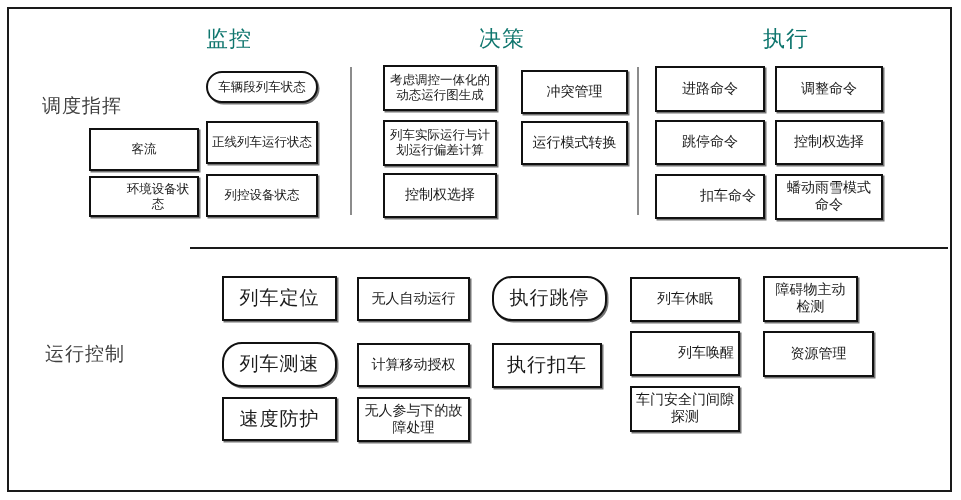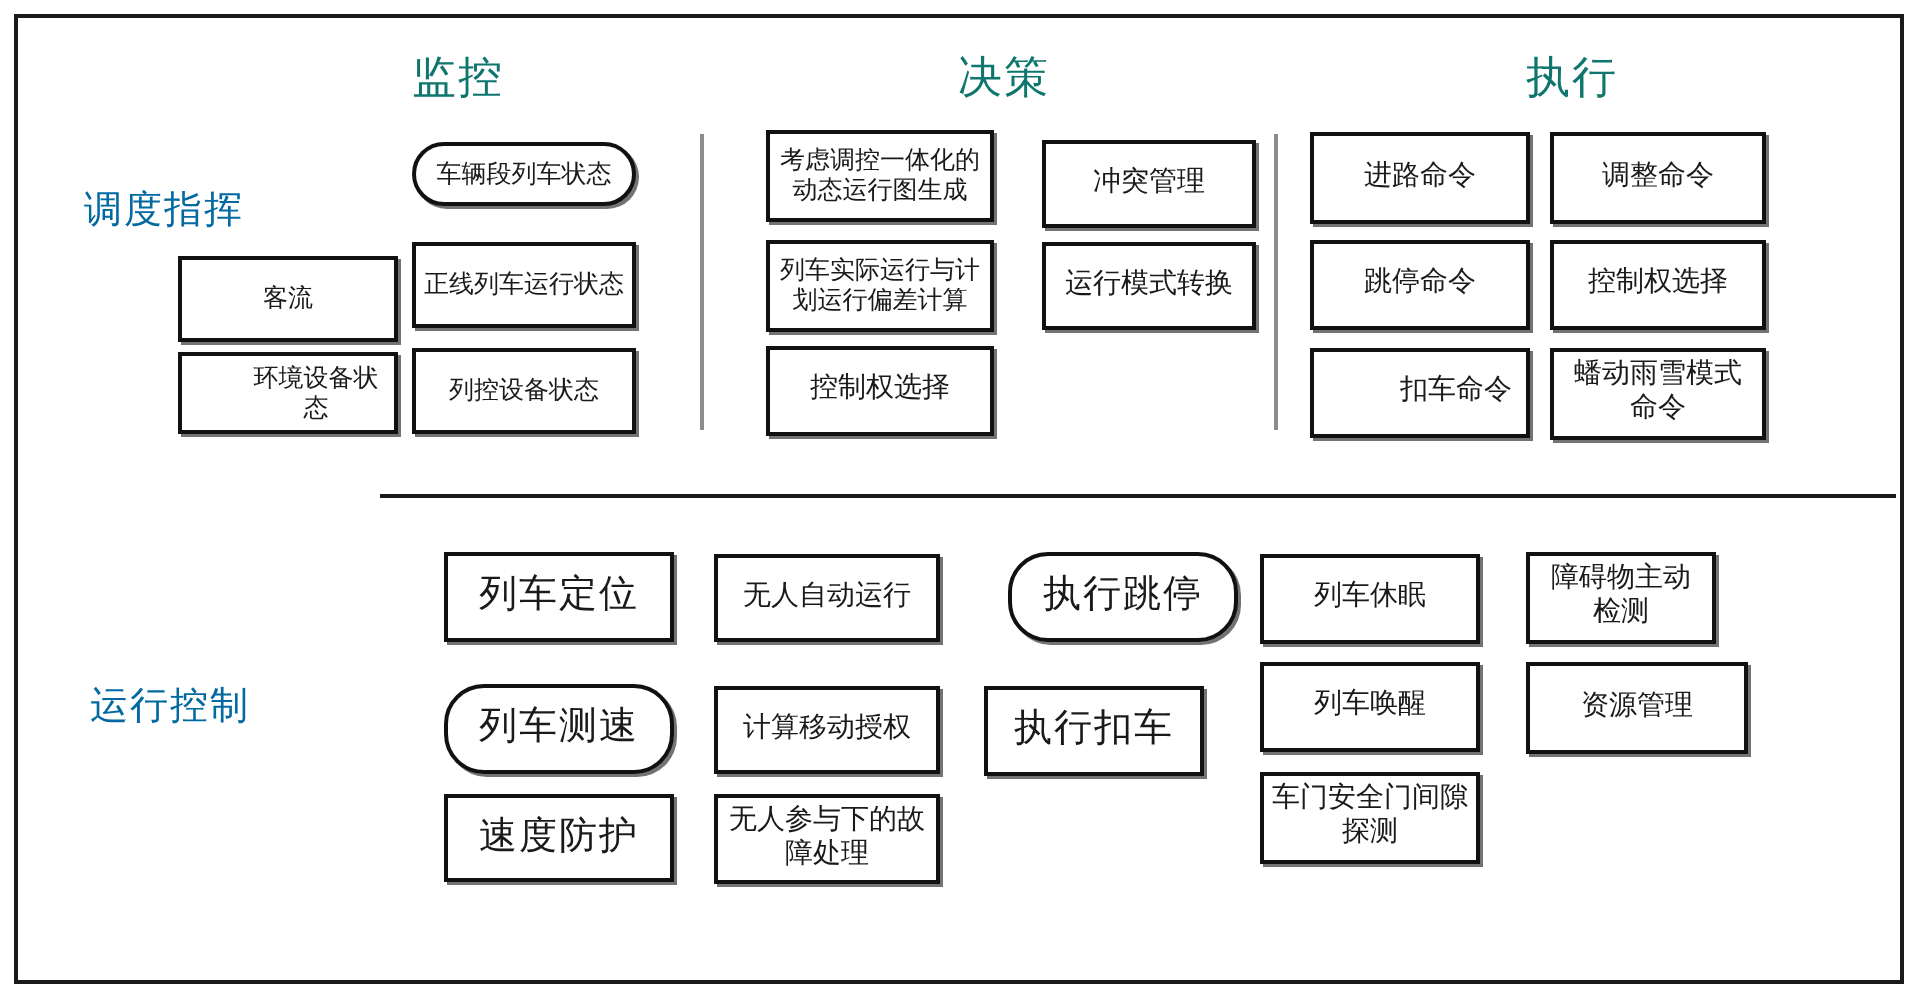--- a/index.html
+++ b/index.html
@@ -44,21 +44,21 @@
     line-height: 1;
     color: #0f766e;
     white-space: nowrap;
     letter-spacing: 1px;
   }
   
   .row-label {
     position: absolute;
     font-size: 19px;
     line-height: 1;
-    color: #0369a1;
+    color: #404040;
     white-space: nowrap;
     letter-spacing: 1px;
   }
   
   .node {
     position: absolute;
     box-sizing: border-box;
     border: 2px solid #111111;
     background: #ffffff;
     display: flex;
@@ -157,30 +157,30 @@
       </div>
       <div class="node" style="left: 357px; top: 277px; width: 113px; height: 44px;">
         <span class="node-text t-md">无人自动运行</span>
       </div>
       <div class="node" style="left: 357px; top: 343px; width: 113px; height: 44px;">
         <span class="node-text t-md">计算移动授权</span>
       </div>
       <div class="node" style="left: 357px; top: 397px; width: 113px; height: 45px;">
         <span class="node-text t-md">无人参与下的故障处理</span>
       </div>
-      <div class="node" style="left: 504px; top: 276px; width: 115px; height: 45px; border-radius: 20px;">
+      <div class="node" style="left: 492px; top: 276px; width: 115px; height: 45px; border-radius: 20px;">
         <span class="node-text t-lg">执行跳停</span>
       </div>
       <div class="node" style="left: 492px; top: 343px; width: 110px; height: 45px;">
         <span class="node-text t-lg">执行扣车</span>
       </div>
       <div class="node" style="left: 630px; top: 277px; width: 110px; height: 45px;">
         <span class="node-text t-md">列车休眠</span>
       </div>
-      <div class="node" style="left: 630px; top: 331px; width: 110px; height: 45px;">
+      <div class="node" style="left: 630px; top: 331px; width: 110px; height: 45px; text-align: right;">
         <span class="node-text t-md">列车唤醒</span>
       </div>
       <div class="node" style="left: 630px; top: 386px; width: 110px; height: 46px;">
         <span class="node-text t-md">车门安全门间隙探测</span>
       </div>
       <div class="node" style="left: 763px; top: 276px; width: 95px; height: 46px;">
         <span class="node-text t-md">障碍物主动检测</span>
       </div>
       <div class="node" style="left: 763px; top: 331px; width: 111px; height: 46px;">
         <span class="node-text t-md">资源管理</span>

